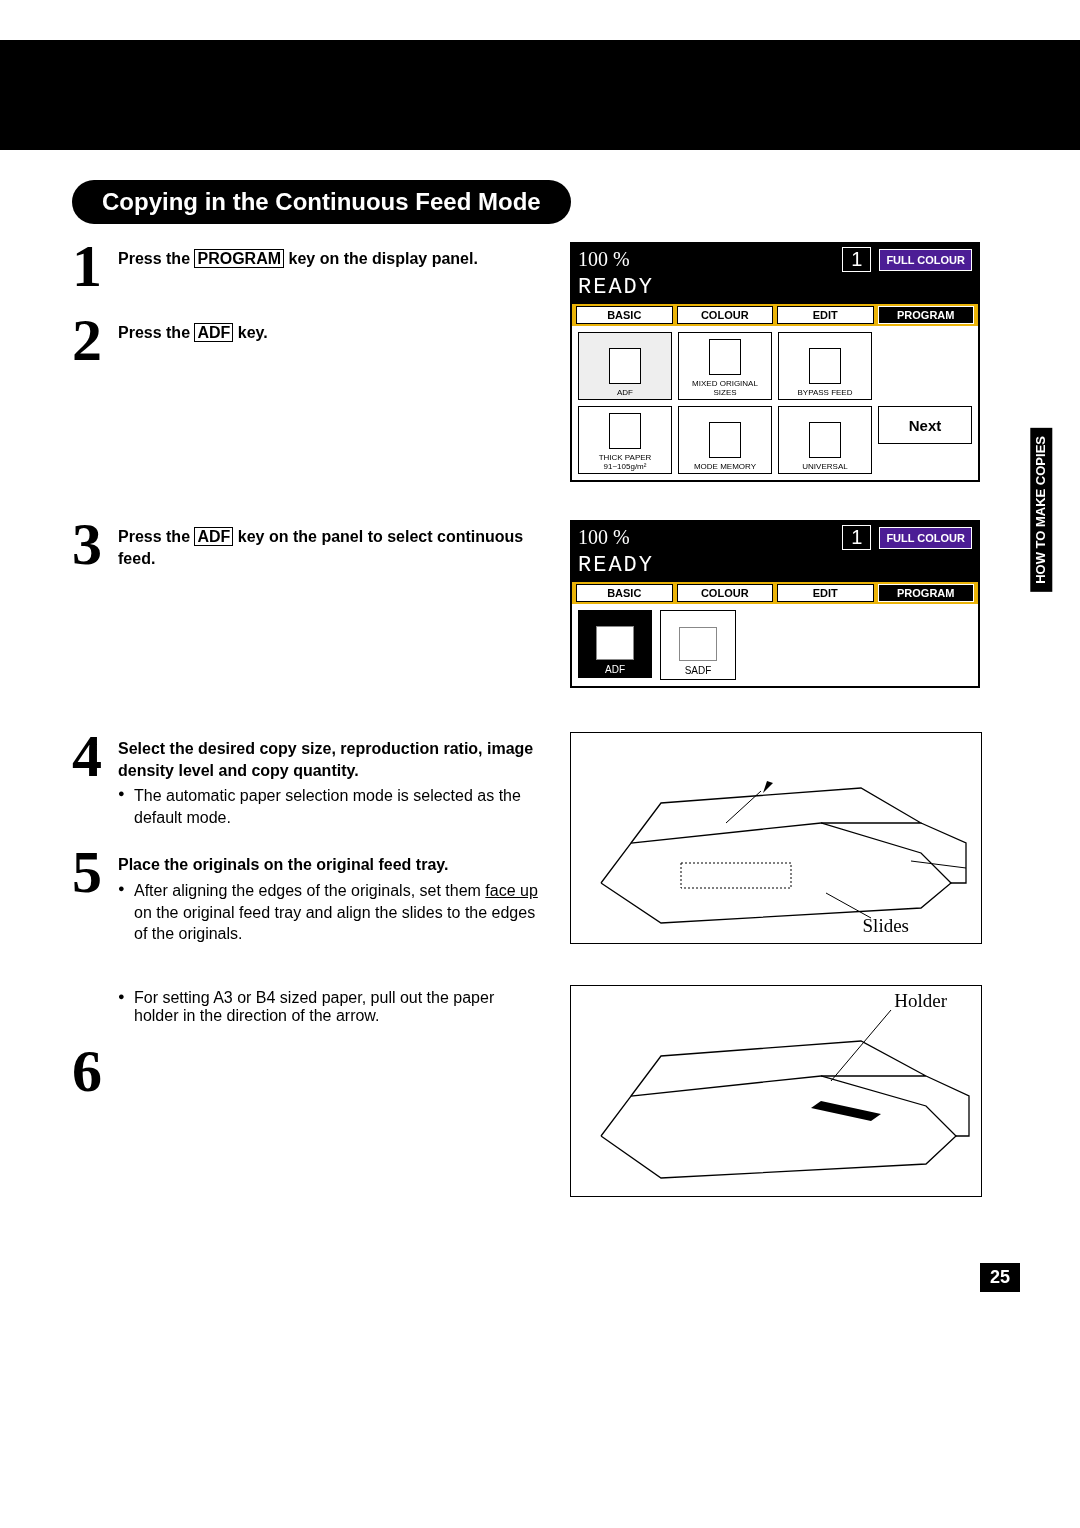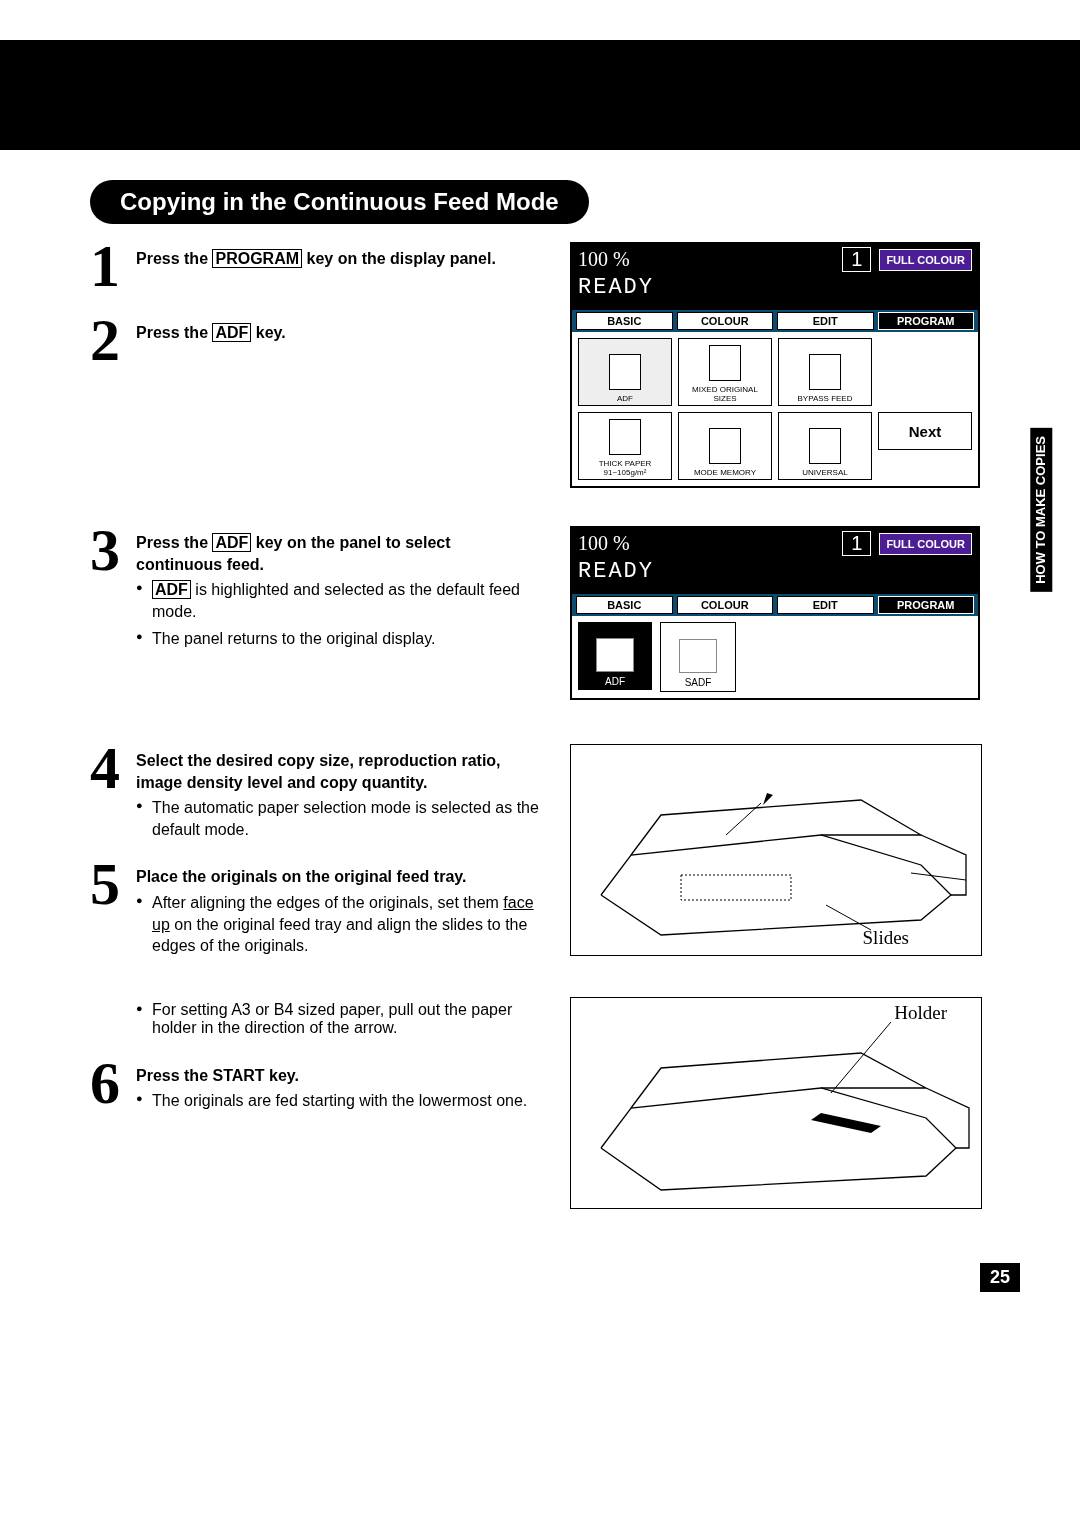--- a/index.html
+++ b/index.html
@@ -8,21 +8,21 @@
     margin: 0;
     padding: 0;
     width: 1080px;
     color: #000;
   }
   .page {
     width: 1080px;
     height: 1332px;
     position: relative;
     box-sizing: border-box;
-    padding: 40px 100px 40px 90px;
+    padding: 40px 100px 40px 72px;
   }
   .top-band {
     position: absolute;
     top: 40px;
     left: 0;
     width: 100%;
     height: 110px;
     background: #000;
   }
   .content {
@@ -130,24 +130,23 @@
   }
   .ready {
     color: #fff;
     font-family: "Courier New", monospace;
     font-size: 22px;
     padding: 0 6px 4px 6px;
     letter-spacing: 2px;
   }
   .tabs {
     display: flex;
-    background: #0c4a6e;
+    background: #eab308;
     gap: 4px;
     padding: 2px 4px;
-    margin-top: 6px;
   }
   .tab {
     flex: 1;
     background: #fff;
     color: #000;
     font-size: 11px;
     font-weight: bold;
     text-align: center;
     padding: 2px 0;
     border: 1px solid #000;
@@ -366,24 +365,20 @@
       </div>
     </div>
 
     
     <div class="two-col" style="margin-top:18px;">
       <div class="left">
         <div class="step">
           <div class="big-num">3</div>
           <div class="step-body">
             <span class="bold"><span>Press the </span><span class="keybox">ADF</span><span> key on the panel to select continuous feed.</span></span>
-            <ul class="bullets">
-              <li><span class="keybox">ADF</span><span> is highlighted and selected as the default feed mode.</span></li>
-              <li><span>The panel returns to the original display.</span></li>
-            </ul>
           </div>
         </div>
       </div>
 
       <div class="right">
 
         <div class="panel">
           <div class="panel-header">
             <span class="pct">100 %</span>
             <span class="one">1</span>
@@ -457,26 +452,20 @@
     <div class="two-col" style="margin-top:20px;">
       <div class="left">
         <div style="padding-left:46px;font-size:16px;">
           <ul class="bullets">
             <li><span>For setting A3 or B4 sized paper, pull out the paper holder in the direction of the arrow.</span></li>
           </ul>
         </div>
 
         <div class="step" style="margin-top:22px;">
           <div class="big-num">6</div>
-          <div class="step-body">
-            <span class="bold">Press the START key.</span>
-            <ul class="bullets">
-              <li><span>The originals are fed starting with the lowermost one.</span></li>
-            </ul>
-          </div>
         </div>
       </div>
 
       <div class="right">
         <div class="diagram2">
           <svg viewBox="0 0 410 210" width="100%" height="100%">
             <polyline points="30,150 60,110 250,90 355,120 385,150 355,178 90,192 30,150" fill="none" stroke="#000" stroke-width="1.3"></polyline>
             <polyline points="60,110 90,70 290,55 355,90 250,90" fill="none" stroke="#000" stroke-width="1.3"></polyline>
             <polyline points="355,90 398,110 398,150 385,150" fill="none" stroke="#000" stroke-width="1.3"></polyline>
             <polygon points="250,115 310,128 300,135 240,122" fill="#000"></polygon>

